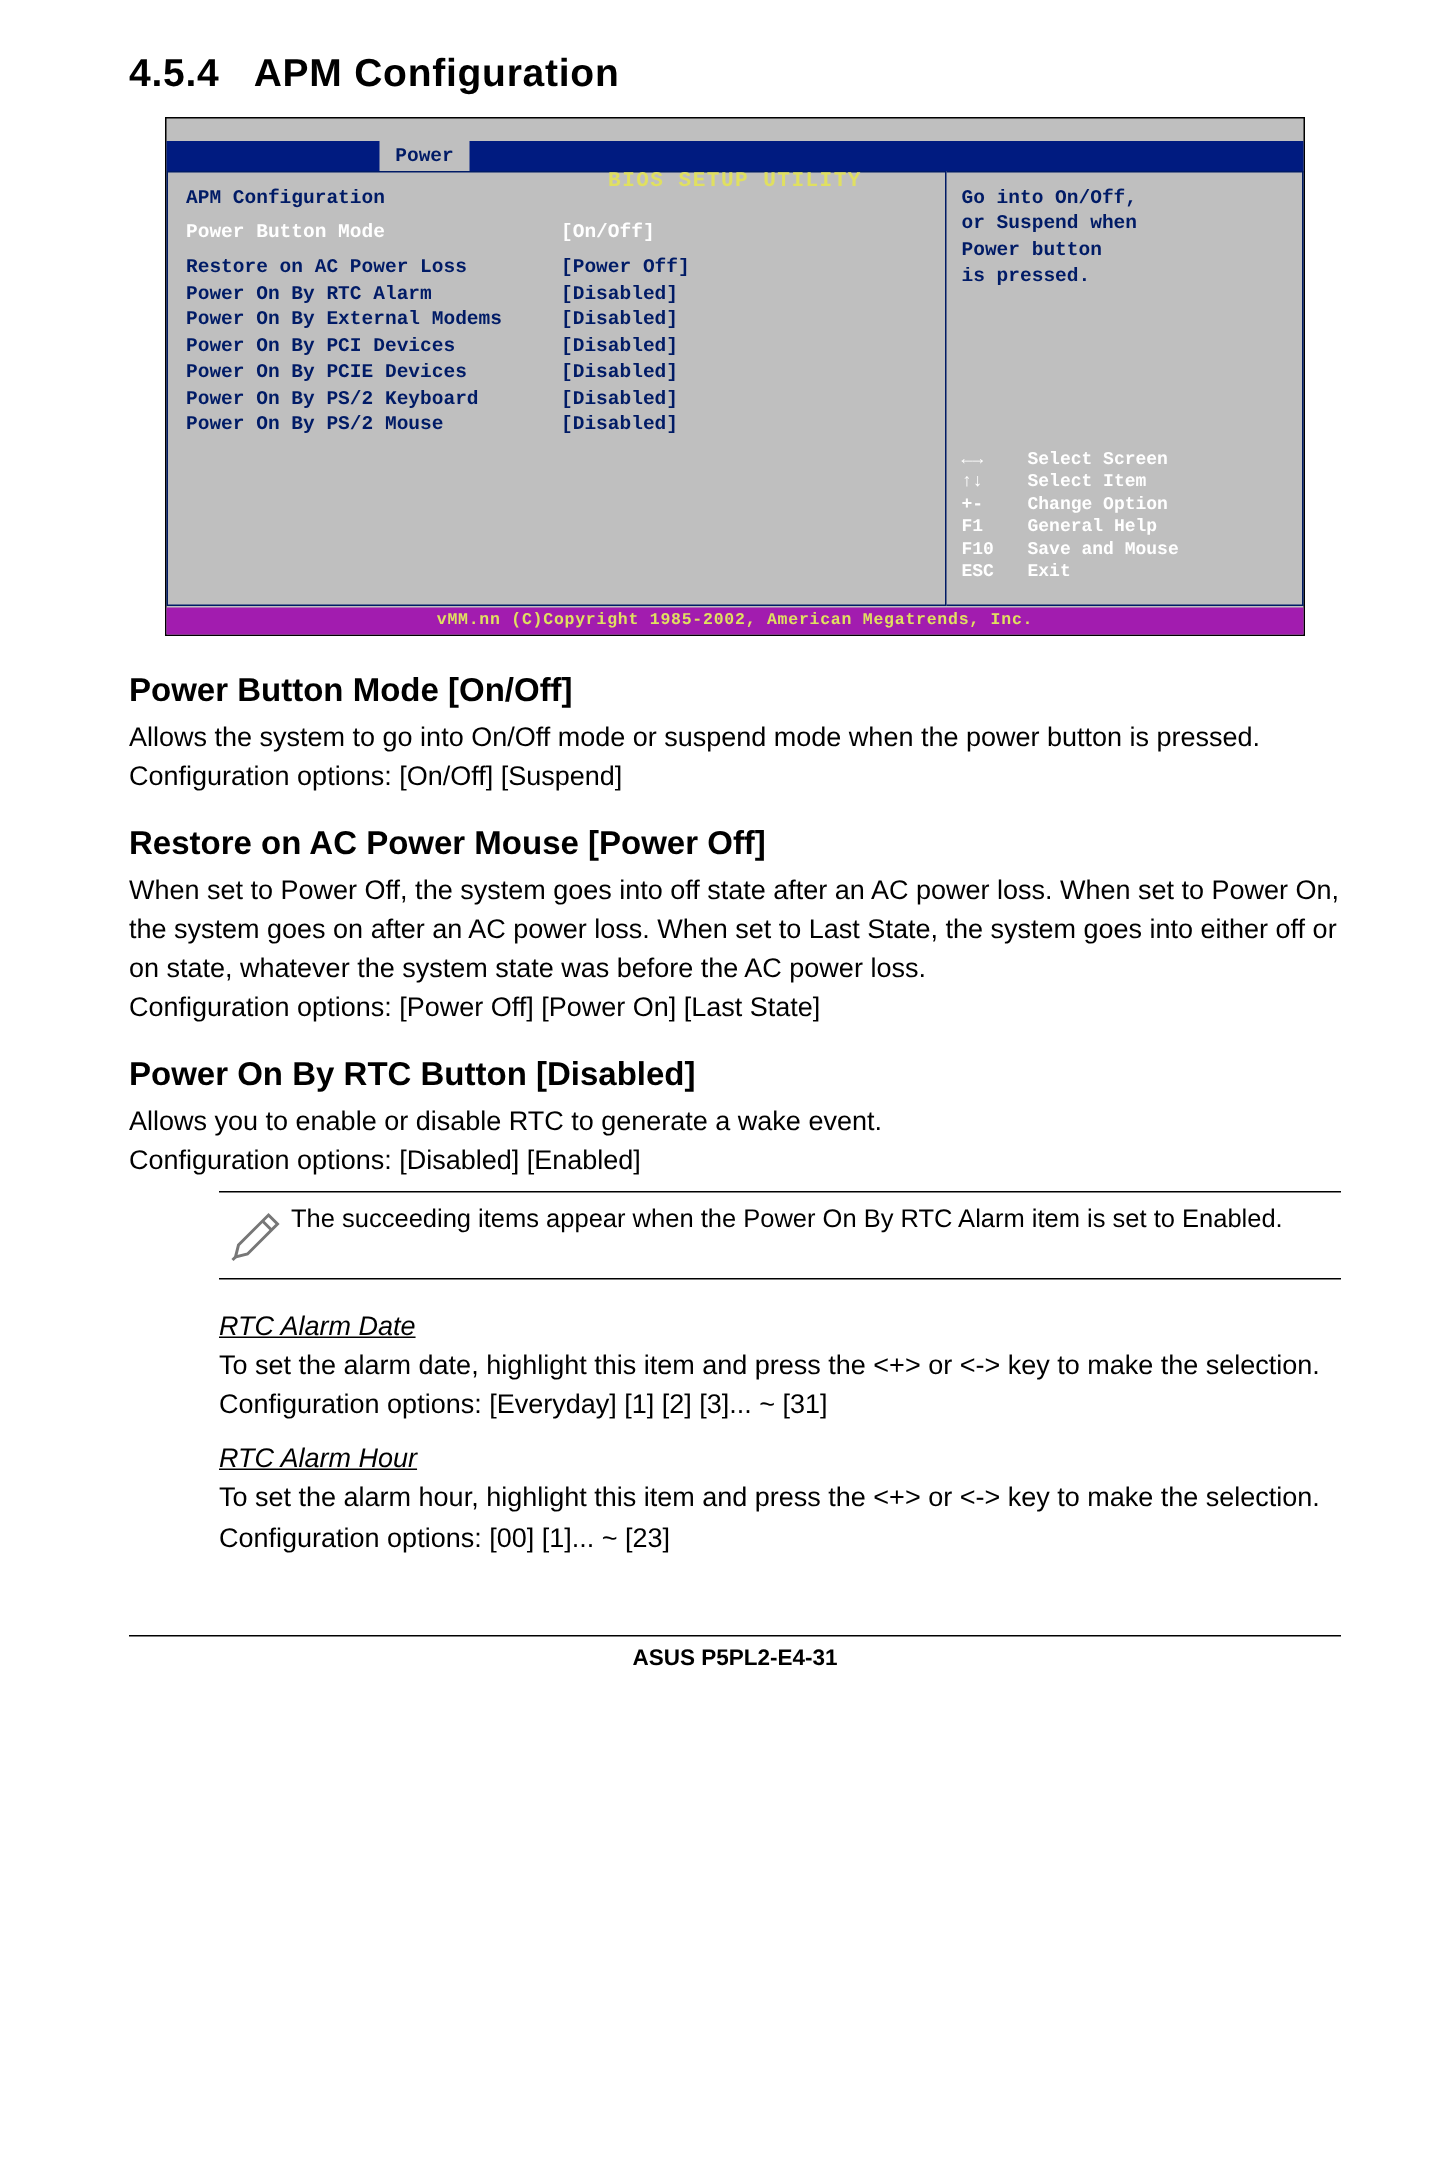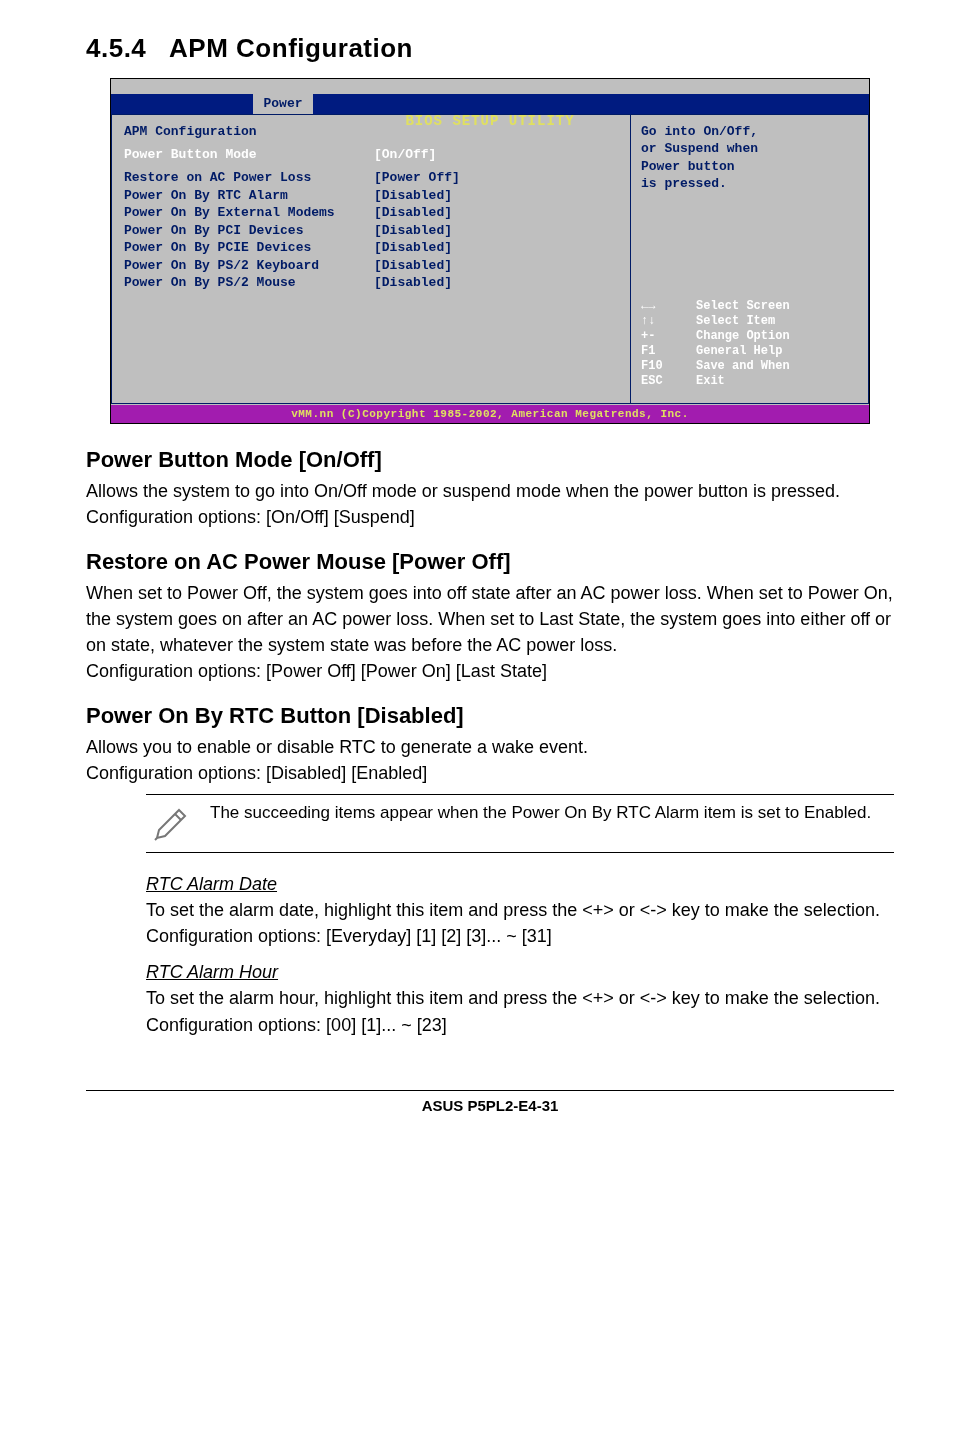--- a/index.html
+++ b/index.html
@@ -107,21 +107,21 @@
   .bios-keys {
     position: absolute;
     bottom: 14px;
     left: 10px; right: 8px;
     color: #ffffff;
     font-weight: bold;
     font-size: 12px;
   }
   .bios-keys .krow { display: flex; line-height: 1.25; }
   .bios-keys .kk { flex: 0 0 44px; white-space: pre; }
-  .bios-keys .kv { flex: 1; white-space: pre; margin-left: 11px; }
+  .bios-keys .kv { flex: 1; white-space: pre; }
   .bios-footer {
     position: absolute;
     left: 0; right: 0; bottom: 0;
     height: 18px;
     line-height: 18px;
     text-align: center;
     color: #e0e060;
     background: #a21caf;
     font-weight: bold;
     font-size: 11px;
@@ -129,21 +129,20 @@
   }
   .h3 {
     font-size: 22px;
     font-weight: bold;
     margin: 16px 0 2px 0;
   }
   .para { margin: 0 0 6px 0; }
   .note-box {
     display: flex;
     align-items: flex-start;
-    gap: 16px;
     border-top: 1px solid #000;
     border-bottom: 1px solid #000;
     padding: 6px 0 6px 0;
     margin: 8px 0 14px 60px;
   }
   .note-icon {
     flex: 0 0 48px;
     display: flex;
     justify-content: center;
     align-items: center;
@@ -242,21 +241,21 @@
           <div class="krow">
               <span class="kk">+-</span>
               <span class="kv">Change Option</span>
             </div>
           <div class="krow">
               <span class="kk">F1</span>
               <span class="kv">General Help</span>
             </div>
           <div class="krow">
               <span class="kk">F10</span>
-              <span class="kv">Save and When</span>
+              <span class="kv">Save and Mouse</span>
             </div>
           <div class="krow">
               <span class="kk">ESC</span>
               <span class="kv">Exit</span>
             </div>
         </div>
       </div>
     </div>
     <div class="bios-footer">vMM.nn (C)Copyright 1985-2002, American Megatrends, Inc.</div>
   </div>

